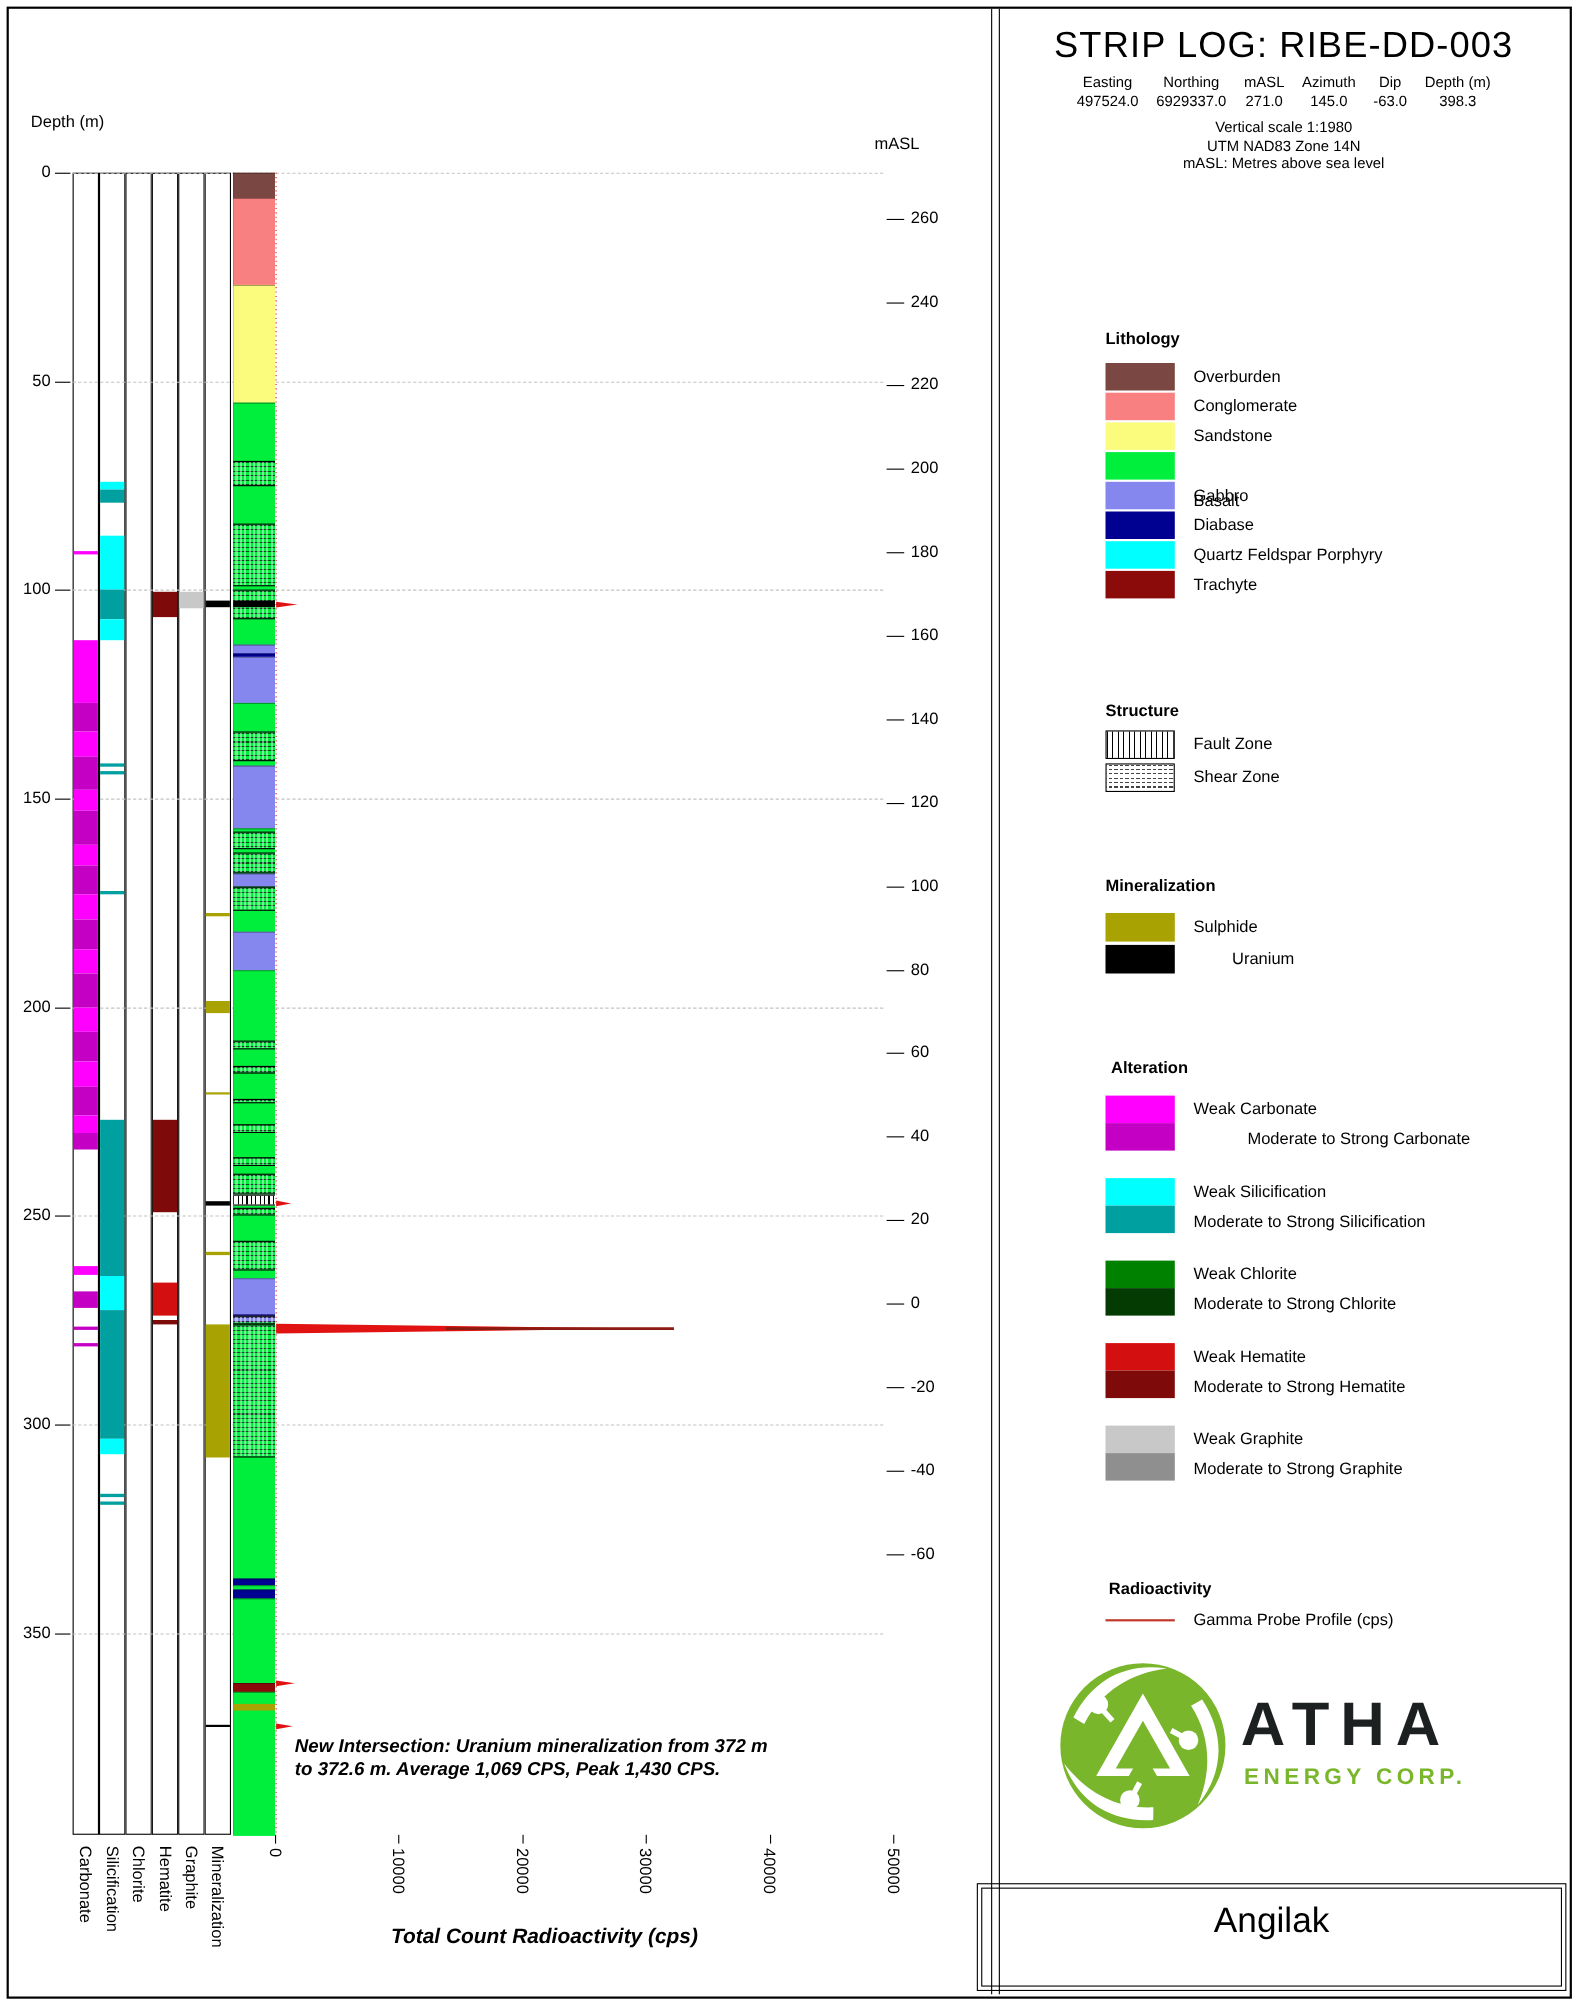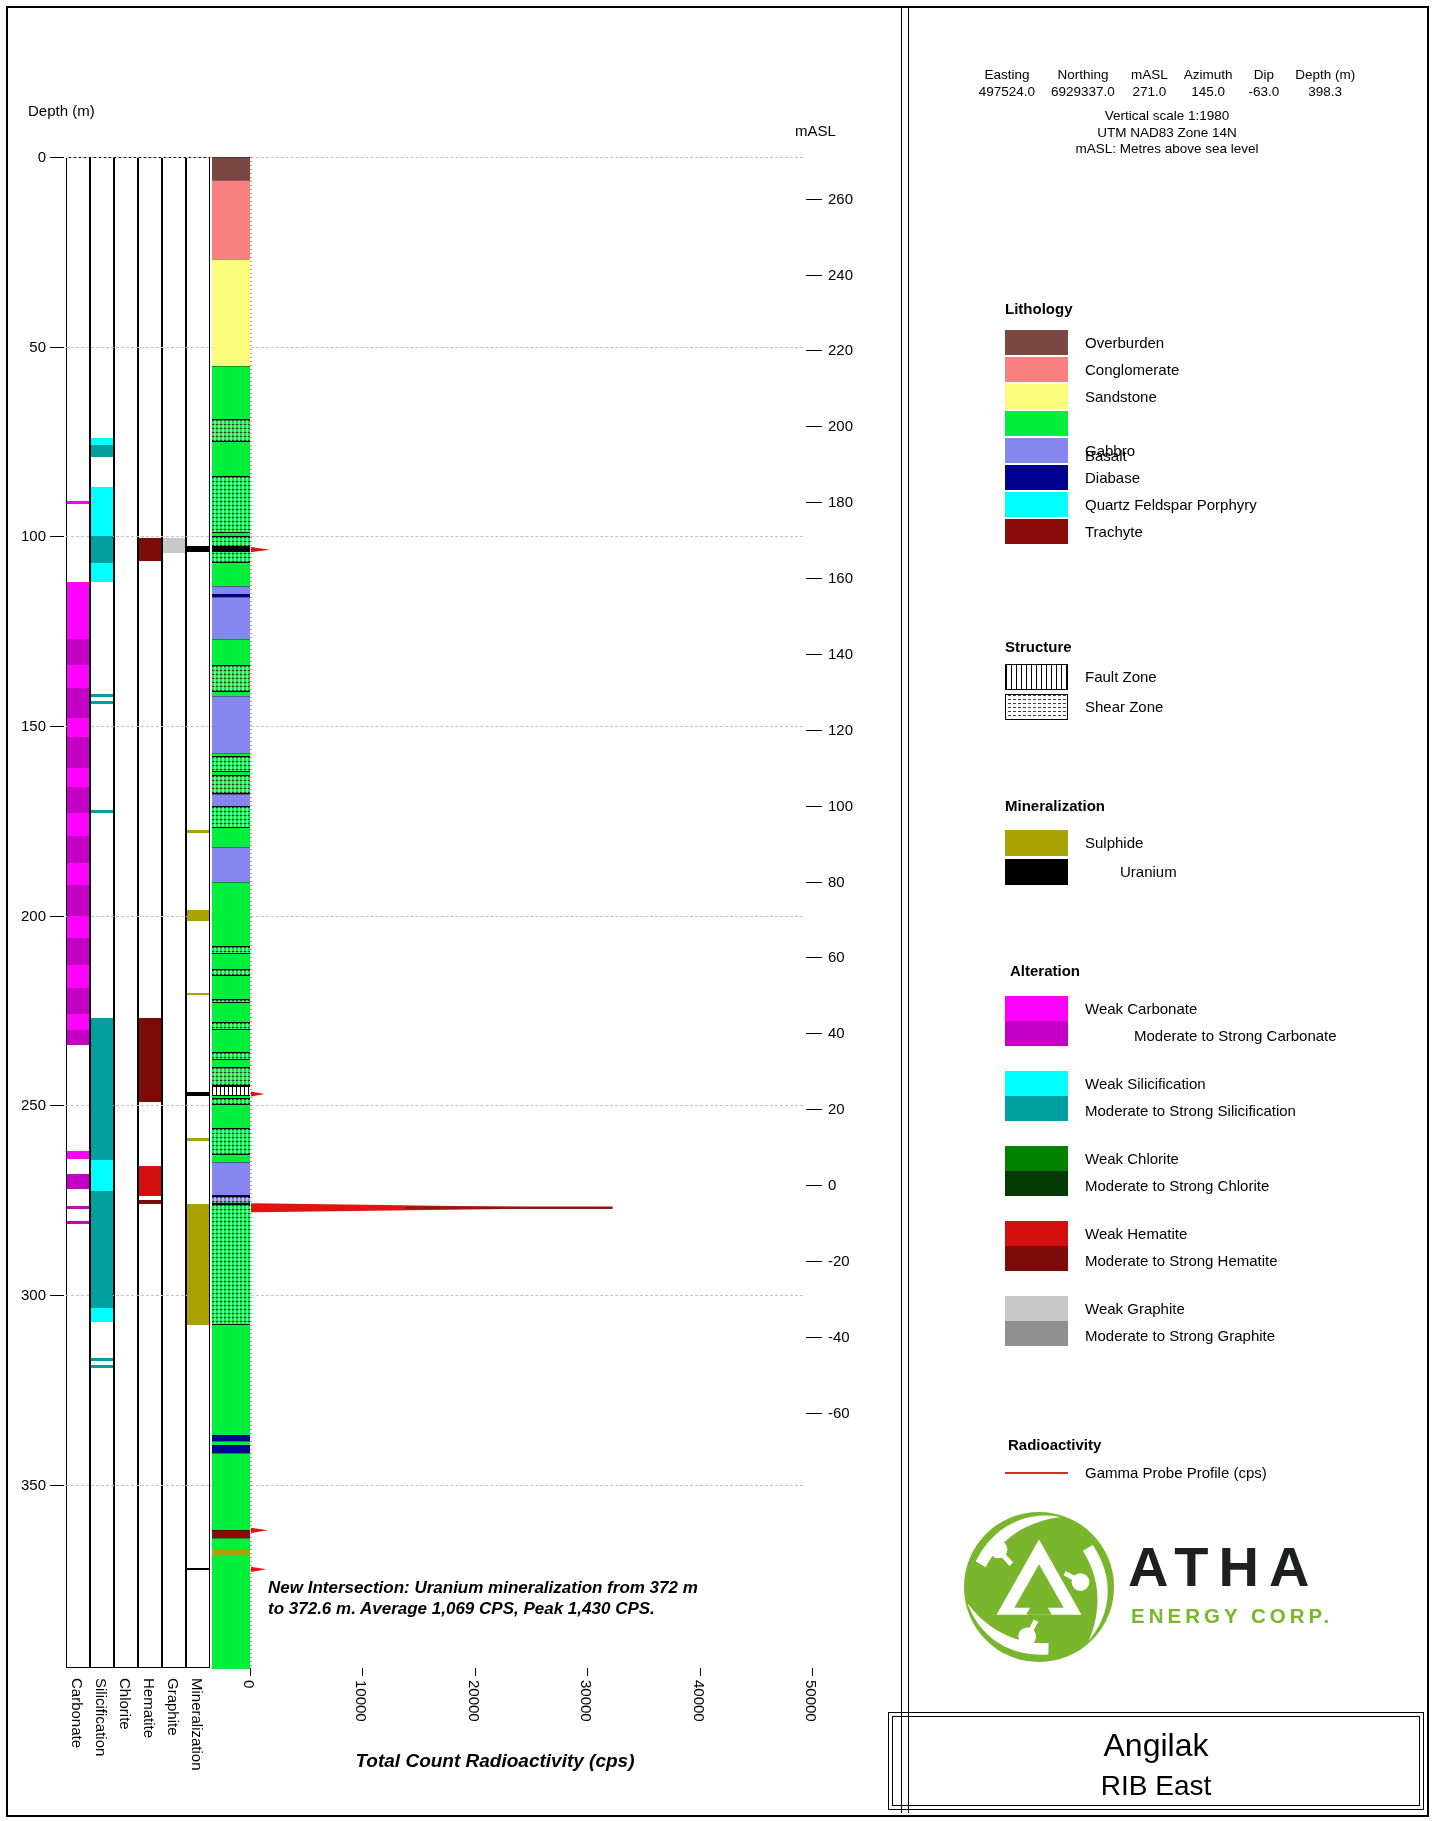--- a/index.html
+++ b/index.html
@@ -291,20 +291,21 @@
       <div class="section-title" style="left: 1008px; top: 1436px;">Radioactivity</div>
       <div class="radio-line" style="left: 1005px; top: 1472px; width: 63px; background: rgb(192, 57, 43);"></div>
       <div class="legend-item-label" style="left: 1085px; top: 1464px;">Gamma Probe Profile (cps)</div>
     </div>
 
   <div class="annotation" style="left:268px;top:1577px;width:470px;">New Intersection: Uranium mineralization from 372 m
 to 372.6 m. Average 1,069 CPS, Peak 1,430 CPS.</div>
 
   <div class="axis-title-x">Total Count Radioactivity (cps)</div>
 
+  <div class="hdr-title">STRIP LOG: RIBE-DD-003</div>
   <div class="hdr-fields" id="hdr-fields">
       <div class="hdr-field">
         <div>Easting</div>
         <div>497524.0</div>
       </div>
       <div class="hdr-field">
         <div>Northing</div>
         <div>6929337.0</div>
       </div>
       <div class="hdr-field">
@@ -354,16 +355,15 @@
         <circle cx="68" cy="130" r="9"></circle>
       </g>
     </svg>
   </div>
   <div class="brand-word">ATHA</div>
   <div class="brand-sub">ENERGY CORP.</div>
 
   <div class="footer-box">
     <div class="footer-inner">
       <div class="footer-project">Angilak</div>
-      <div class="footer-area">RIB East</div>
     </div>
   </div>
 </div>
 
 </body></html>

